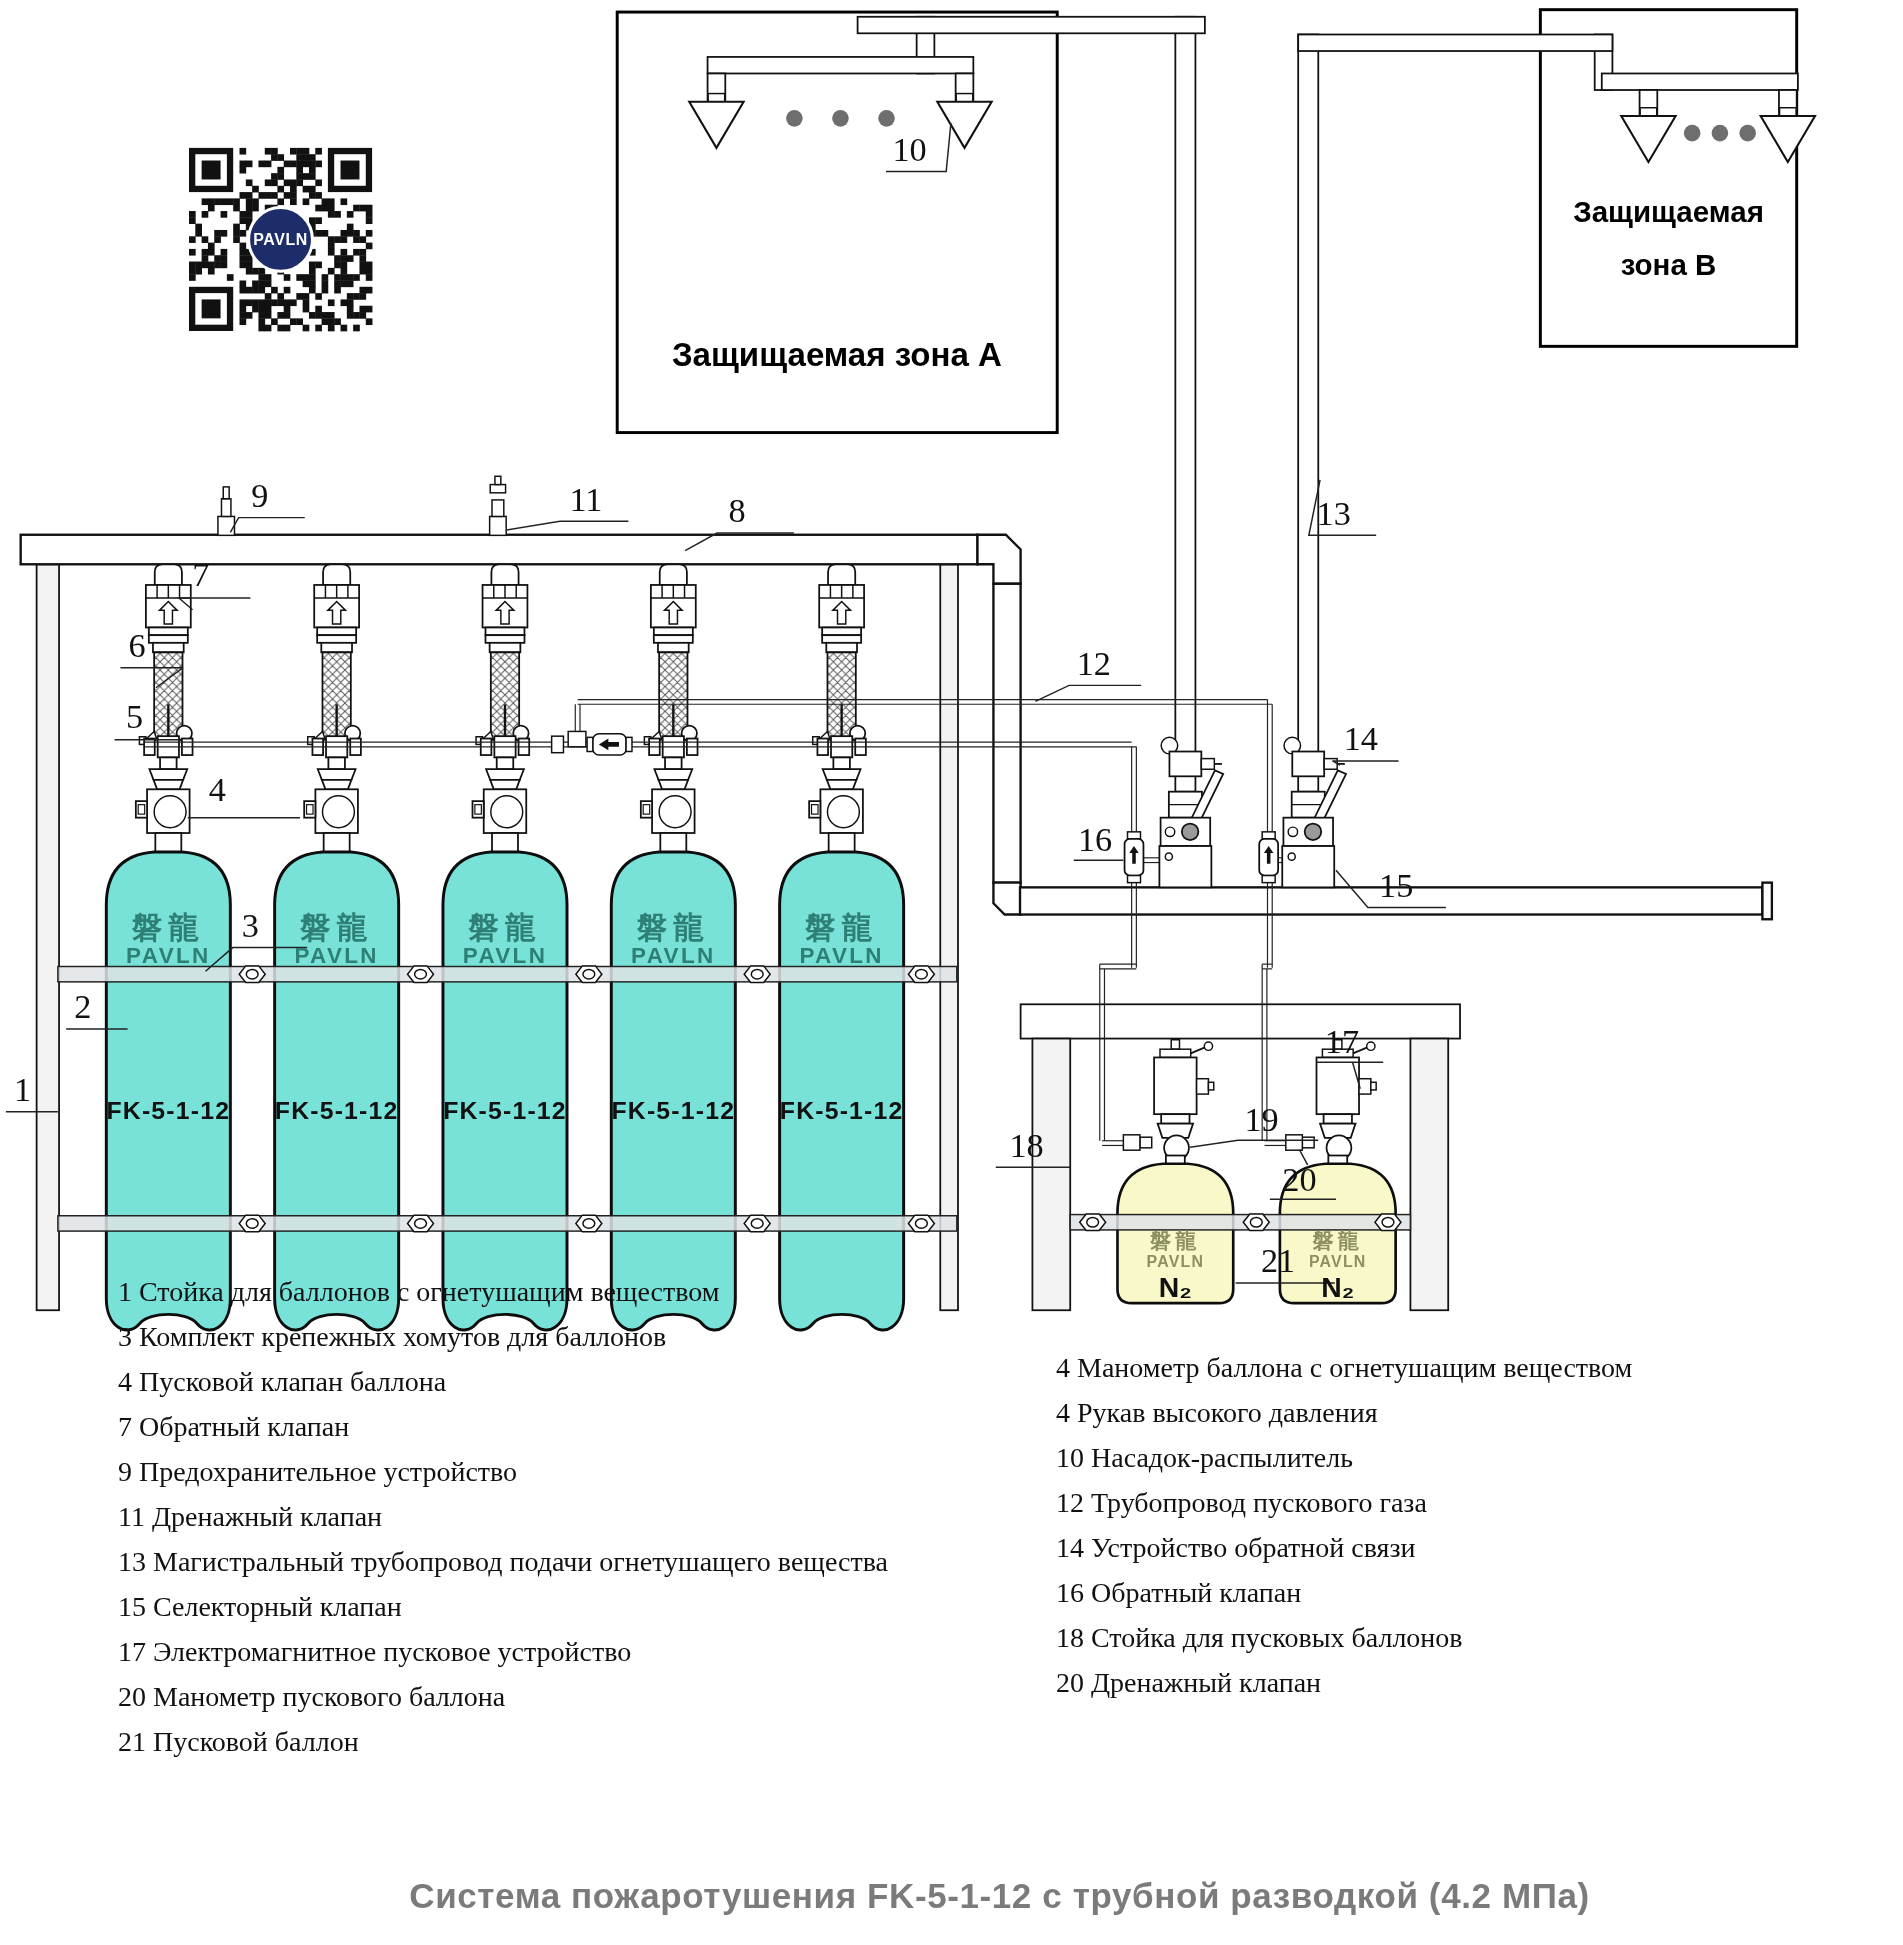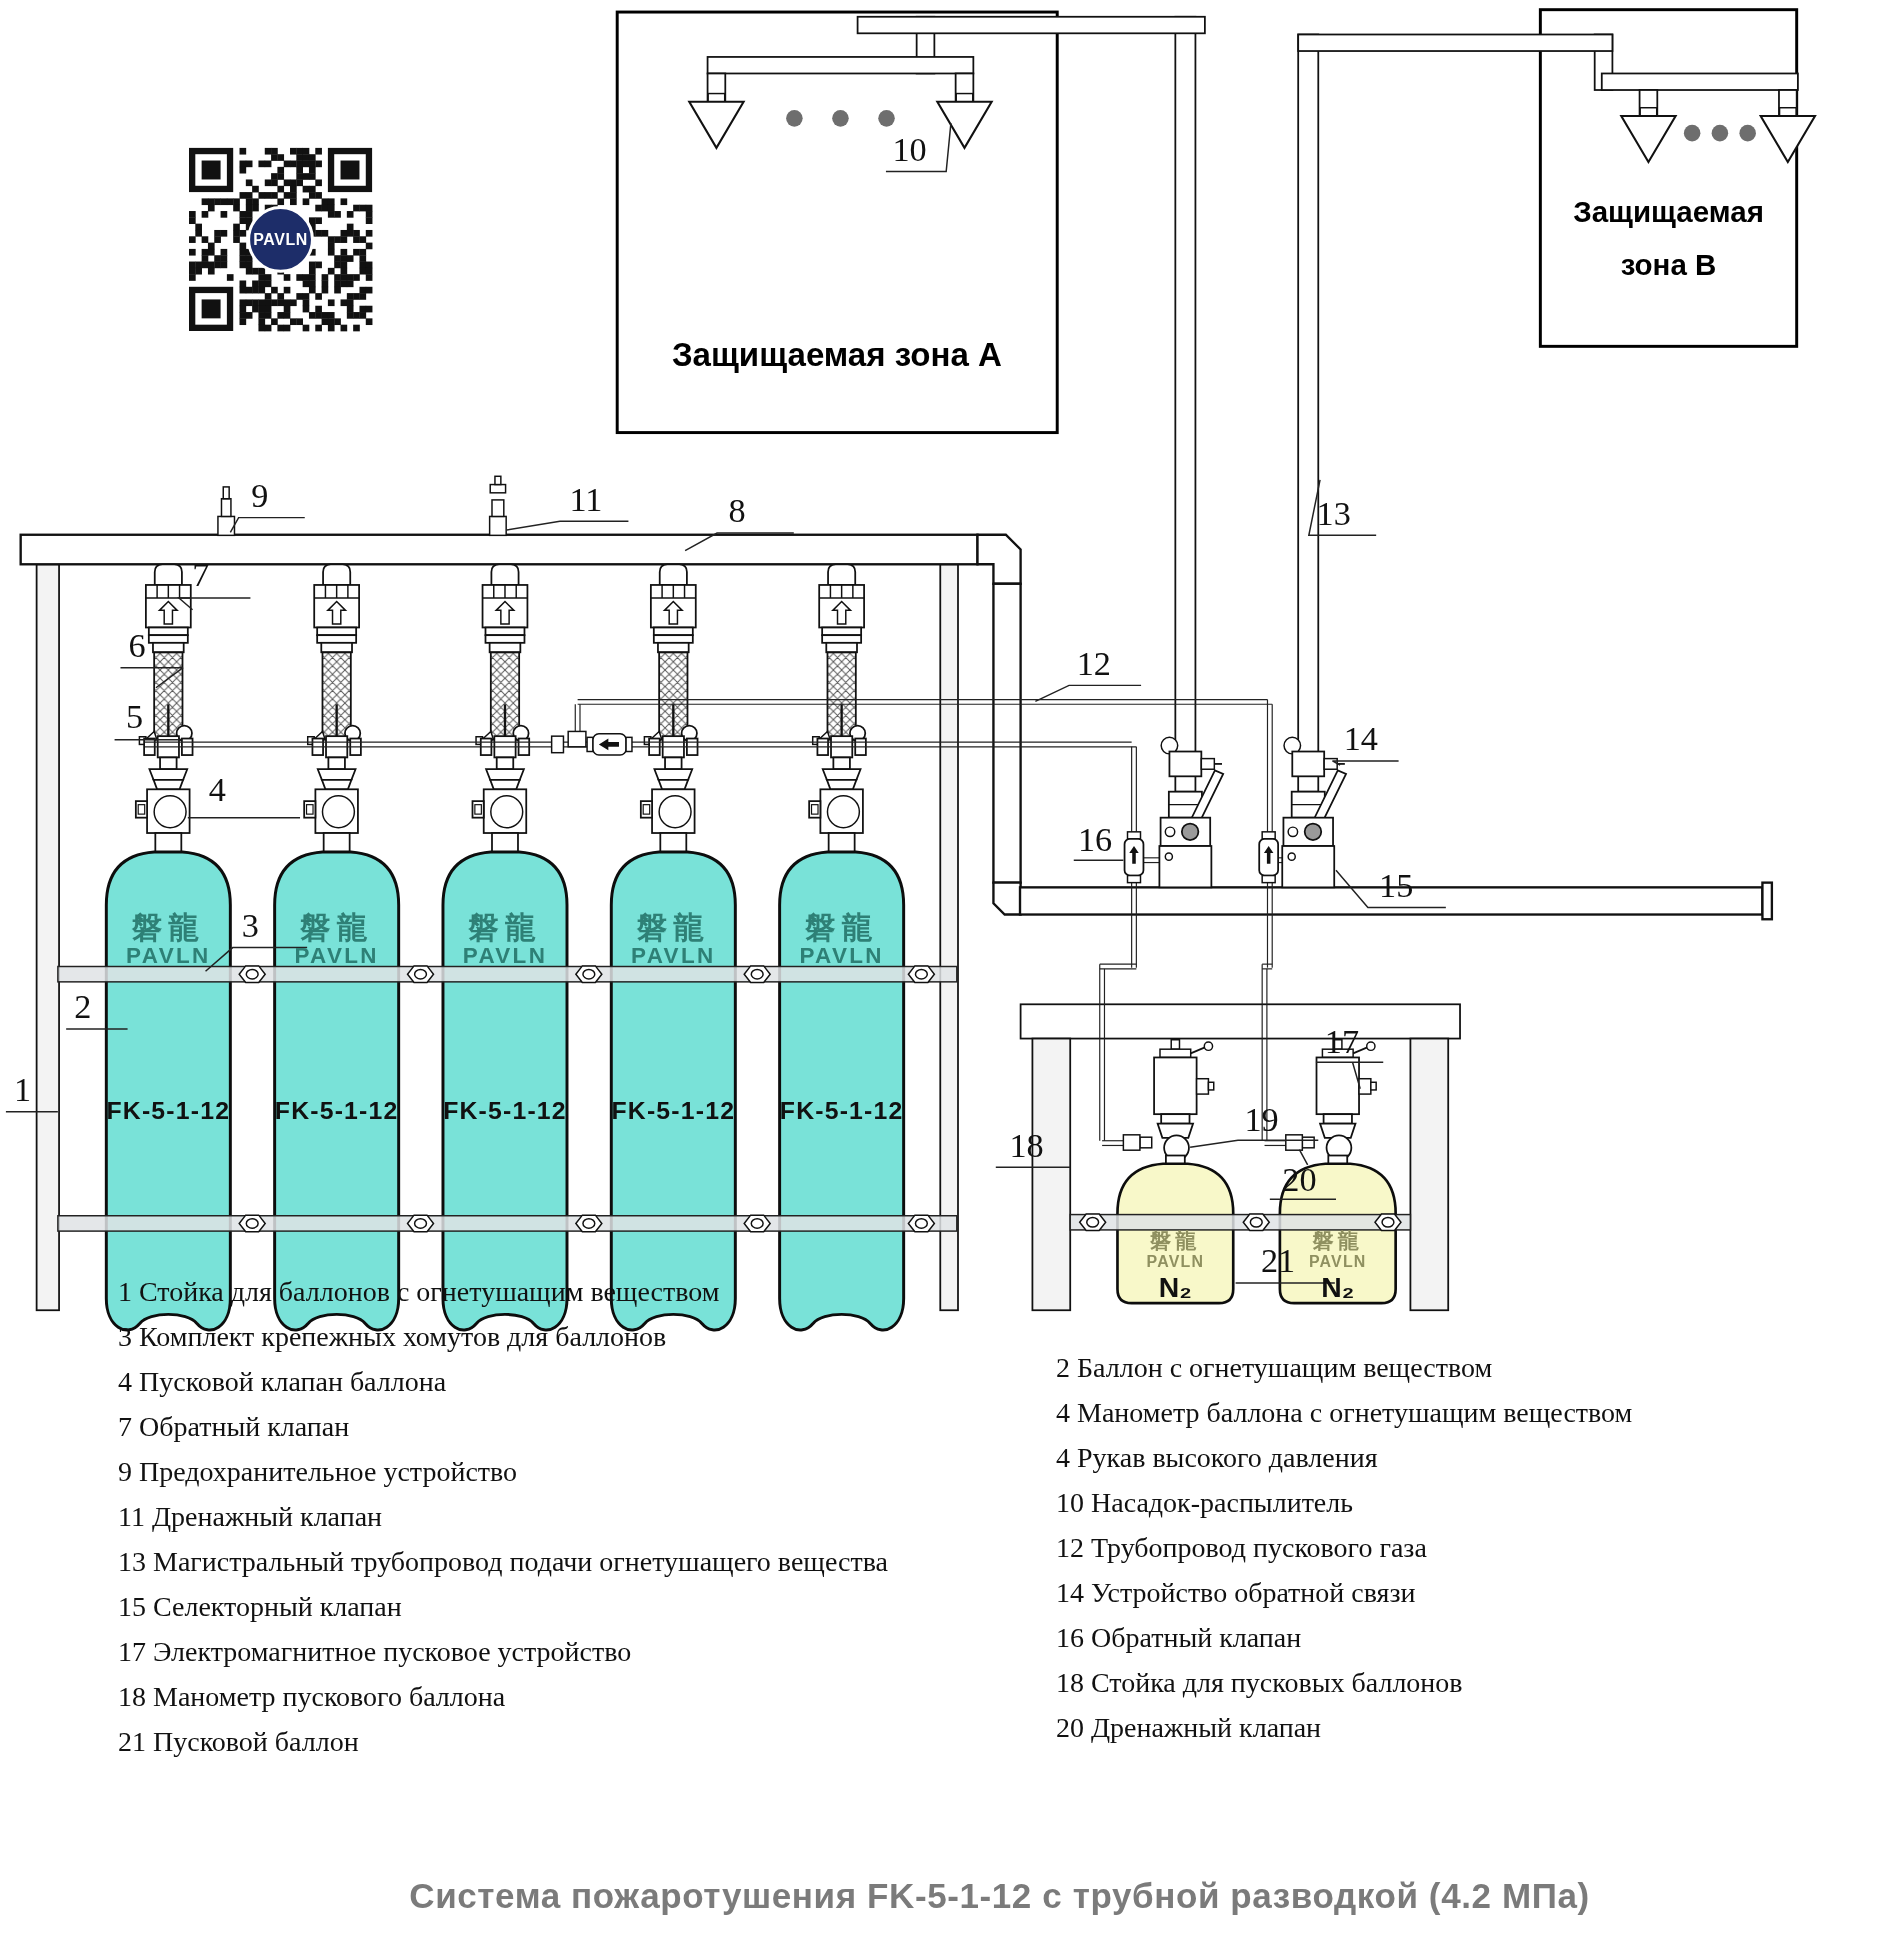--- a/index.html
+++ b/index.html
@@ -634,25 +634,24 @@
 <div class="legend-col" style="left:118px;top:1269px;">
   <div class="lg">1 Стойка для баллонов с огнетушащим веществом</div>
   <div class="lg">3 Комплект крепежных хомутов для баллонов</div>
   <div class="lg">4 Пусковой клапан баллона</div>
   <div class="lg">7 Обратный клапан</div>
   <div class="lg">9 Предохранительное устройство</div>
   <div class="lg">11 Дренажный клапан</div>
   <div class="lg">13 Магистральный трубопровод подачи огнетушащего вещества</div>
   <div class="lg">15 Селекторный клапан</div>
   <div class="lg">17 Электромагнитное пусковое устройство</div>
-  <div class="lg">18 Манометр пускового баллона</div>
+  <div class="lg">20 Манометр пускового баллона</div>
   <div class="lg">21 Пусковой баллон</div>
 </div>
 <div class="legend-col" style="left:1056px;top:1345px;">
-  <div class="lg">2 Баллон с огнетушащим веществом</div>
   <div class="lg">4 Манометр баллона с огнетушащим веществом</div>
   <div class="lg">4 Рукав высокого давления</div>
   <div class="lg">10 Насадок-распылитель</div>
   <div class="lg">12 Трубопровод пускового газа</div>
   <div class="lg">14 Устройство обратной связи</div>
   <div class="lg">16 Обратный клапан</div>
   <div class="lg">18 Стойка для пусковых баллонов</div>
   <div class="lg">20 Дренажный клапан</div>
 </div>
 

